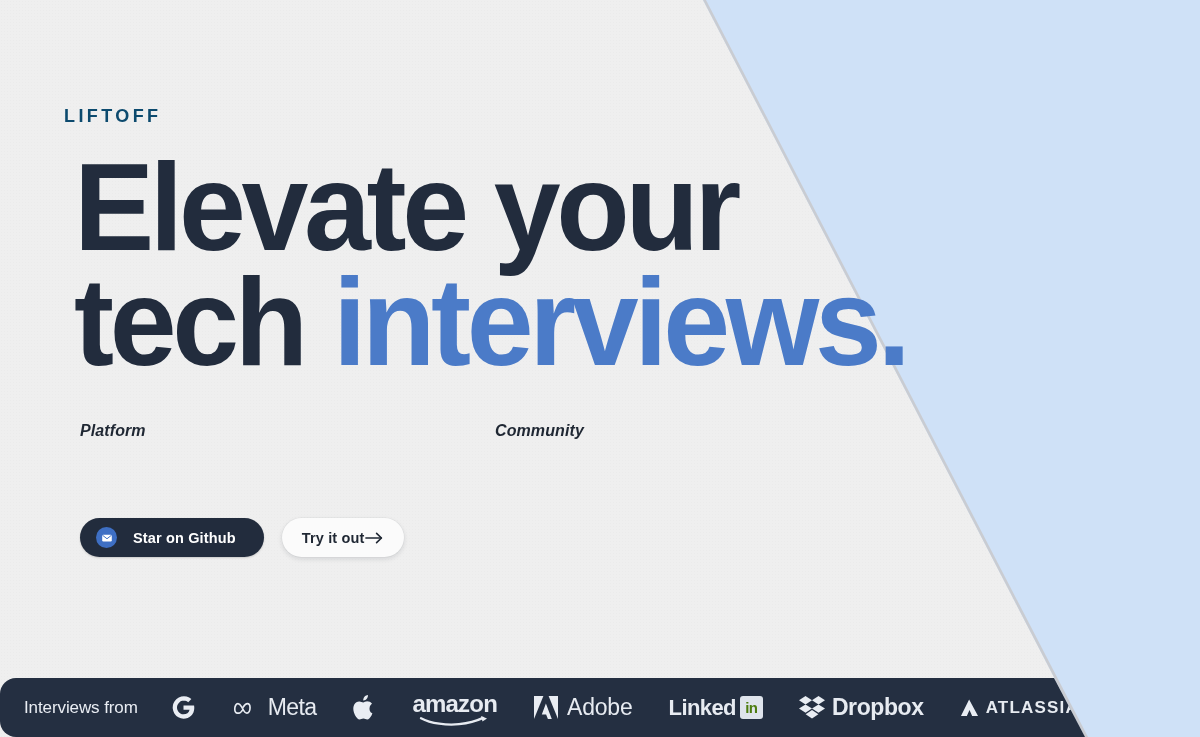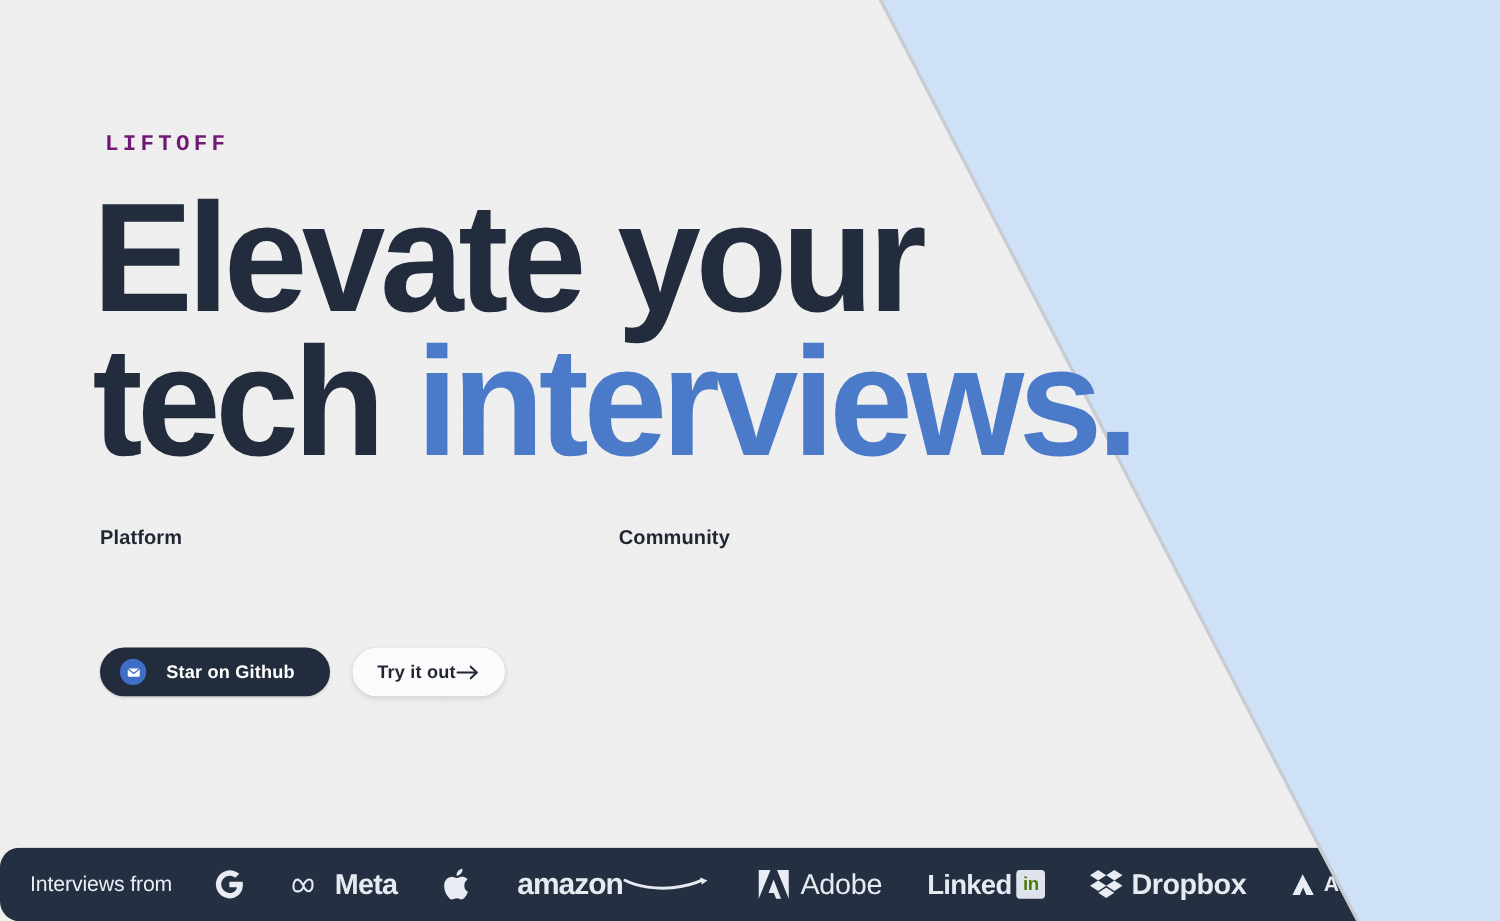--- a/index.html
+++ b/index.html
@@ -57,26 +57,25 @@
   
   .content {
     position:absolute;
     left:0; top:0;
     width:1200px;
     z-index:5;
   }
 
   .logo {
     position:absolute;
-    left:84px; top:106px;
+    left:64px; top:106px;
     font-size:18px;
     font-weight:bold;
     letter-spacing:3.4px;
-    color:#701a75;
-    font-family:Liberation Mono, monospace;
+    color:#0c4a6e;
   }
 
   .headline {
     position:absolute;
     left:74px; top:150px;
     width:960px;
     font-size:124px;
     line-height:.93;
     font-weight:bold;
     letter-spacing:-4.5px;
@@ -85,20 +84,21 @@
     transform-origin: left top;
   }
   .headline .accent { color:#4b7bc8; }
 
   .features {
     position:absolute;
     left:80px; top:422px;
     width:760px;
     display:flex;
     gap:70px;
+    font-style:italic;
   }
   .feature { width:350px; }
   .feature h3 {
     font-size:16px;
     font-weight:bold;
     color:#1f2733;
     margin-bottom:4px;
     letter-spacing:.1px;
   }
   .feature p {
@@ -198,21 +198,21 @@
     flex:0 0 auto;
   }
   .brand svg { display:block; }
   .brand-text {
     font-size:21px;
     font-weight:bold;
     letter-spacing:-.3px;
     color:#e7ebf1;
   }
 
-  .brand-meta .brand-text { font-size:23px; font-weight:bold; letter-spacing:-.6px; margin-left:3px; }
+  .brand-meta .brand-text { font-size:23px; font-weight:normal; letter-spacing:-.6px; margin-left:3px; }
   .brand-amazon .brand-text { font-size:24px; letter-spacing:-.8px; }
   .brand-adobe .brand-text { font-size:23px; font-weight:normal; letter-spacing:-.2px; margin-left:8px; }
   .brand-linkedin .brand-text { font-size:22px; letter-spacing:-.6px; }
   .brand-dropbox .brand-text { font-size:23px; font-weight:bold; letter-spacing:-.4px; margin-left:7px; }
   .brand-atlassian .brand-text { font-size:17px; font-weight:bold; letter-spacing:1.2px; margin-left:7px; }
   .brand-spotify .brand-text { font-size:22px; font-weight:normal; letter-spacing:-.3px; margin-left:6px; }
 
   .li-box {
     display:inline-flex;
     align-items:center;
@@ -298,21 +298,21 @@
       </span>
 
       <span class="brand brand-apple">
         <svg width="24" height="29" viewBox="0 0 20 24" aria-hidden="true">
           <path fill="#e9edf3" d="M14.6 12.6c0-2.5 2-3.7 2.1-3.8-1.1-1.7-2.9-1.9-3.6-1.9-1.5-.2-3 .9-3.8.9-.8 0-2-.9-3.3-.8-1.7 0-3.2 1-4.1 2.5-1.7 3-.4 7.5 1.3 10 .8 1.2 1.8 2.5 3.1 2.5 1.2-.1 1.7-.8 3.2-.8s1.9.8 3.2.8c1.3 0 2.2-1.2 3-2.4.9-1.4 1.3-2.7 1.3-2.8-.1 0-2.4-.9-2.4-3.6z"></path>
           <path fill="#e9edf3" d="M12.3 4.8c.7-.8 1.1-2 1-3.2-1 0-2.2.7-2.9 1.5-.6.7-1.2 1.9-1 3.1 1.1.1 2.2-.6 2.9-1.4z"></path>
         </svg>
       </span>
 
       <span class="brand brand-amazon">
-        <span style="display:inline-flex;flex-direction:row;align-items:center;">
+        <span style="display:inline-flex;flex-direction:column;align-items:center;">
           <span class="brand-text">amazon</span>
           <svg width="72" height="11" viewBox="0 0 72 11" fill="none" aria-hidden="true" style="margin-top:-3px;">
             <path d="M2 3.2C12 8.6 28 10.4 40 9.2c9-.9 18-3.4 24-6.3" stroke="#e7ebf1" stroke-width="2.3" stroke-linecap="round" fill="none"></path>
             <path d="M62 1 L68 3.4 L63.5 6.6" fill="#e7ebf1"></path>
           </svg>
         </span>
       </span>
 
       <span class="brand brand-adobe">
         <svg width="26" height="25" viewBox="0 0 26 25" aria-hidden="true">

